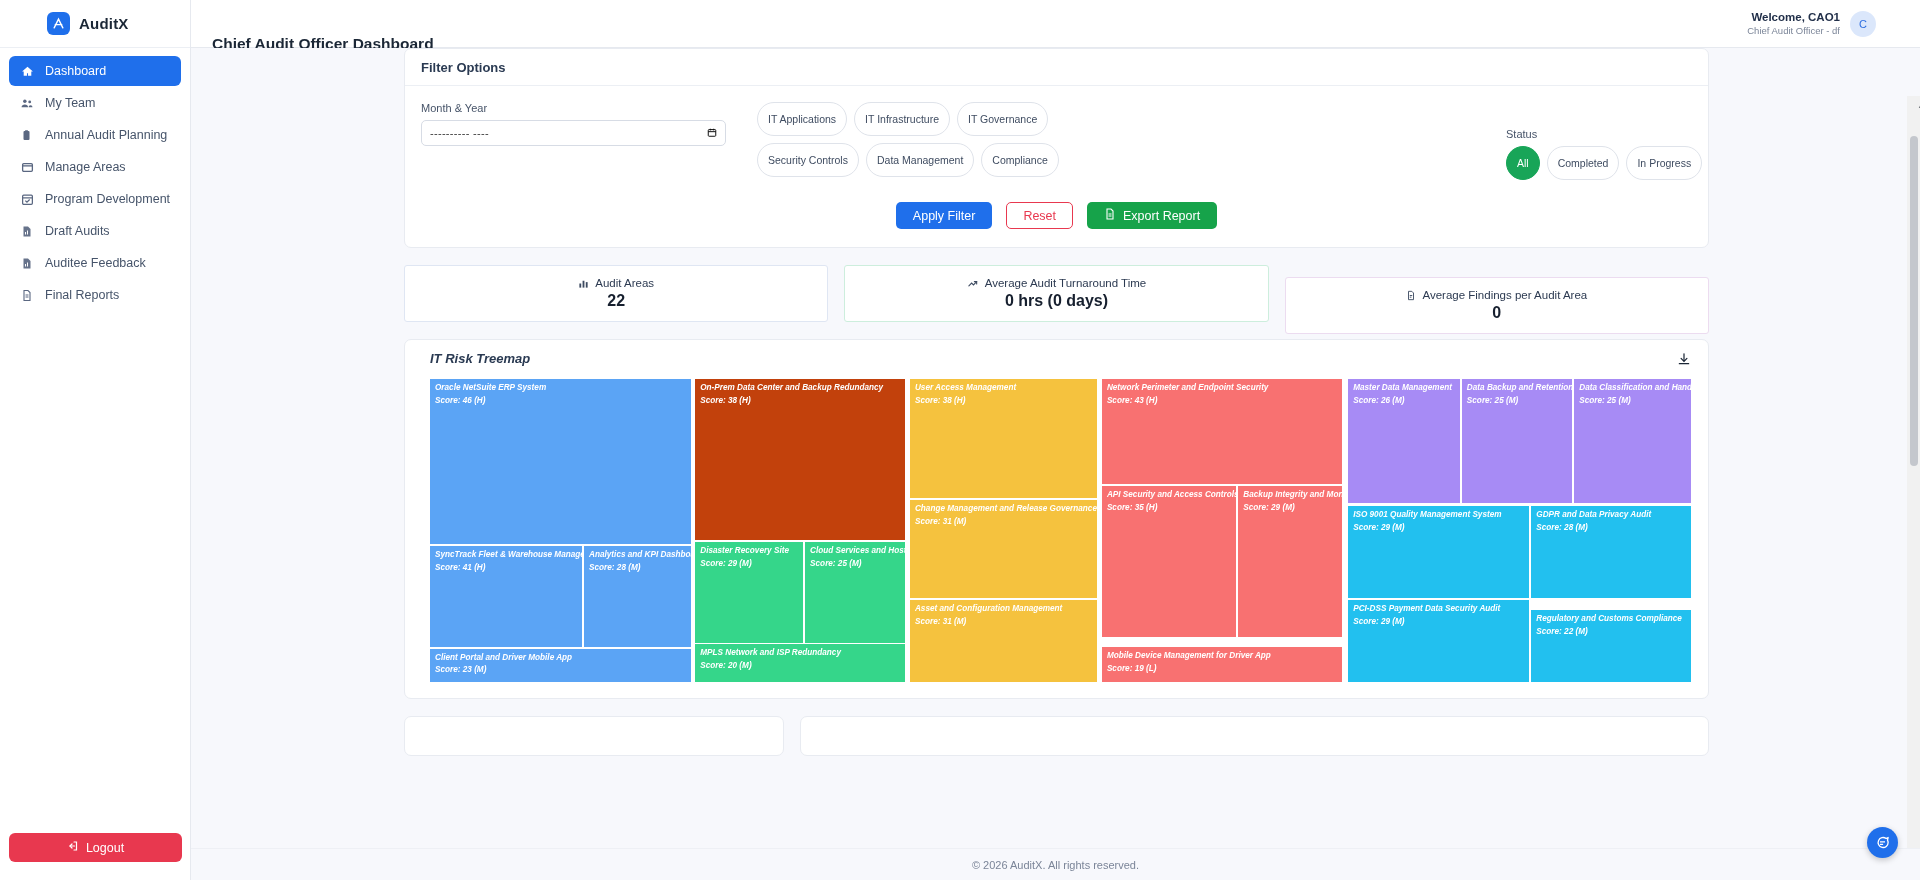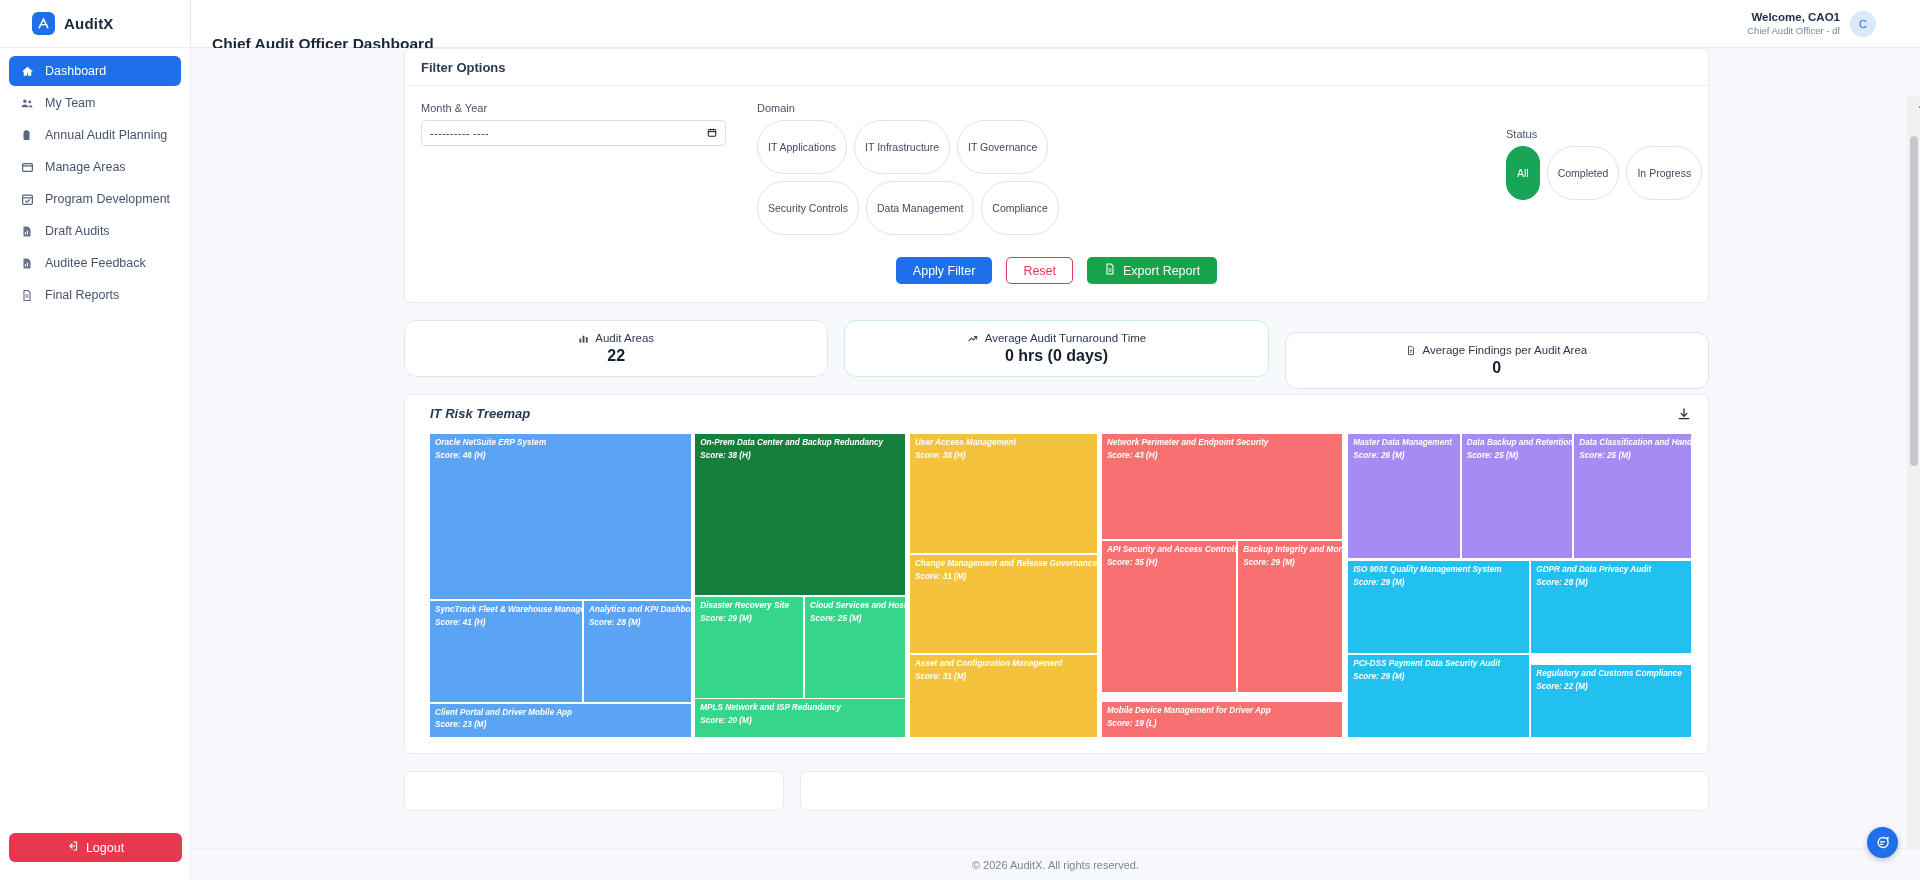--- a/index.html
+++ b/index.html
@@ -14,21 +14,21 @@
 
   
   .sidebar {
     width: 191px; height: 880px; background: #ffffff;
     border-right: 1px solid #e6e9ef;
     display: flex; flex-direction: column; flex: 0 0 191px;
     position: relative;
   }
   .brand {
     height: 48px; display: flex; align-items: center; gap: 9px;
-    padding-left: 32px; border-bottom: 1px solid #eceff4;
+    padding-left: 47px; border-bottom: 1px solid #eceff4;
   }
   .brand-logo {
     width: 23px; height: 23px; border-radius: 6px; background: #1f6feb;
     display: flex; align-items: center; justify-content: center;
     color: #fff; font-size: 14px; font-weight: bold; line-height: 1;
   }
   .brand-name { font-size: 15px; font-weight: bold; color: #1b2736; letter-spacing: .2px; }
 
   .nav { padding: 8px 9px 0 9px; display: flex; flex-direction: column; gap: 2px; }
   .nav-item {
@@ -88,40 +88,40 @@
     width: 305px; height: 26px; border: 1px solid #d7dce5; border-radius: 5px;
     display: flex; align-items: center; justify-content: space-between;
     padding: 0 8px; background: #fff; font-size: 11.5px; color: #333; cursor: text;
   }
   .date-ph { color: #3a3a3a; letter-spacing: .3px; font-size: 11px; }
   .cal-ico { font-size: 11px; color: #222; }
 
   .chips { display: flex; flex-wrap: wrap; gap: 7px; max-width: 320px; }
   .chip {
     border: 1px solid #dfe3ea; border-radius: 999px; background: #fff;
-    padding: 20px 10px; font-size: 10.5px; color: #3f4c61; cursor: pointer;
+    padding: 10px 10px; font-size: 10.5px; color: #3f4c61; cursor: pointer;
     white-space: nowrap;
   }
   .status-chips { display: flex; gap: 7px; }
   .chip.active-green { background: #18a558; border-color: #18a558; color: #fff; }
 
   .btn-row { display: flex; justify-content: center; gap: 14px; margin-top: 22px; }
   .btn {
     border-radius: 5px; font-size: 12.5px; cursor: pointer; height: 27px;
     display: flex; align-items: center; justify-content: center; gap: 7px;
     padding: 0 16px; font-family: "Liberation Sans", sans-serif; border: 1px solid transparent;
   }
   .btn-primary { background: #1f6feb; color: #fff; }
   .btn-outline-danger { background: #fff; color: #e8384f; border-color: #e8384f; }
   .btn-success { background: #16a34a; color: #fff; }
 
   
   .kpi-row { display: flex; gap: 16px; margin-top: 17px; }
   .kpi {
-    flex: 1; background: #fff; border-radius: 12px; height: 57px;
+    flex: 1; background: #fff; border-radius: 3px; height: 57px;
     display: flex; flex-direction: column; align-items: center; justify-content: center;
     gap: 3px;
   }
   .kpi-1 { border: 1px solid #dfe6f3; }
   .kpi-2 { border: 1px solid #cdeedd; }
   .kpi-3 { border: 1px solid #ecdcf0; margin-top: 12px; }
   .kpi-label { display: flex; align-items: center; gap: 6px; font-size: 11.5px; color: #2c3a51; }
   .kpi-value { font-size: 16px; font-weight: bold; color: #17202f; }
   .kpi-ico { display: flex; color: #3d4b61; }
 
@@ -317,21 +317,20 @@
                 <span class="cal-ico">
                   <svg width="10" height="11" viewBox="0 0 24 24" fill="none" stroke="#111" stroke-width="2.4">
                       <rect x="3" y="5" width="18" height="16" rx="2"></rect>
                       <path d="M3 10h18M8 3v4M16 3v4"></path>
                     </svg>
                 </span>
               </div>
             </div>
 
             <div class="fcol-domain">
-              <div class="field-label">Domain</div>
               <div class="chips">
                 <div class="chip">IT Applications</div>
                 <div class="chip">IT Infrastructure</div>
                 <div class="chip">IT Governance</div>
                 <div class="chip">Security Controls</div>
                 <div class="chip">Data Management</div>
                 <div class="chip">Compliance</div>
               </div>
             </div>
 
@@ -423,21 +422,21 @@
                 <div class="tile-score">Score: 41 (H)</div>
               </div>
               <div class="tile" style="left: 12.2%; top: 54.8%; width: 8.6%; height: 33.6%; background: rgb(91, 164, 245);">
                 <div class="tile-title">Analytics and KPI Dashboards</div>
                 <div class="tile-score">Score: 28 (M)</div>
               </div>
               <div class="tile" style="left: 0%; top: 88.4%; width: 20.8%; height: 11.6%; background: rgb(91, 164, 245);">
                 <div class="tile-title">Client Portal and Driver Mobile App</div>
                 <div class="tile-score">Score: 23 (M)</div>
               </div>
-              <div class="tile" style="left: 21%; top: 0%; width: 16.8%; height: 53.6%; background: #15803d;">
+              <div class="tile" style="left: 21%; top: 0%; width: 16.8%; height: 53.6%; background: #c2410c;">
                 <div class="tile-title">On-Prem Data Center and Backup Redundancy</div>
                 <div class="tile-score">Score: 38 (H)</div>
               </div>
               <div class="tile" style="left: 21%; top: 53.6%; width: 8.7%; height: 44.2%; background: rgb(53, 214, 138);">
                 <div class="tile-title">Disaster Recovery Site</div>
                 <div class="tile-score">Score: 29 (M)</div>
               </div>
               <div class="tile" style="left: 29.7%; top: 53.6%; width: 8.1%; height: 44.2%; background: rgb(53, 214, 138);">
                 <div class="tile-title">Cloud Services and Hosting</div>
                 <div class="tile-score">Score: 25 (M)</div>

